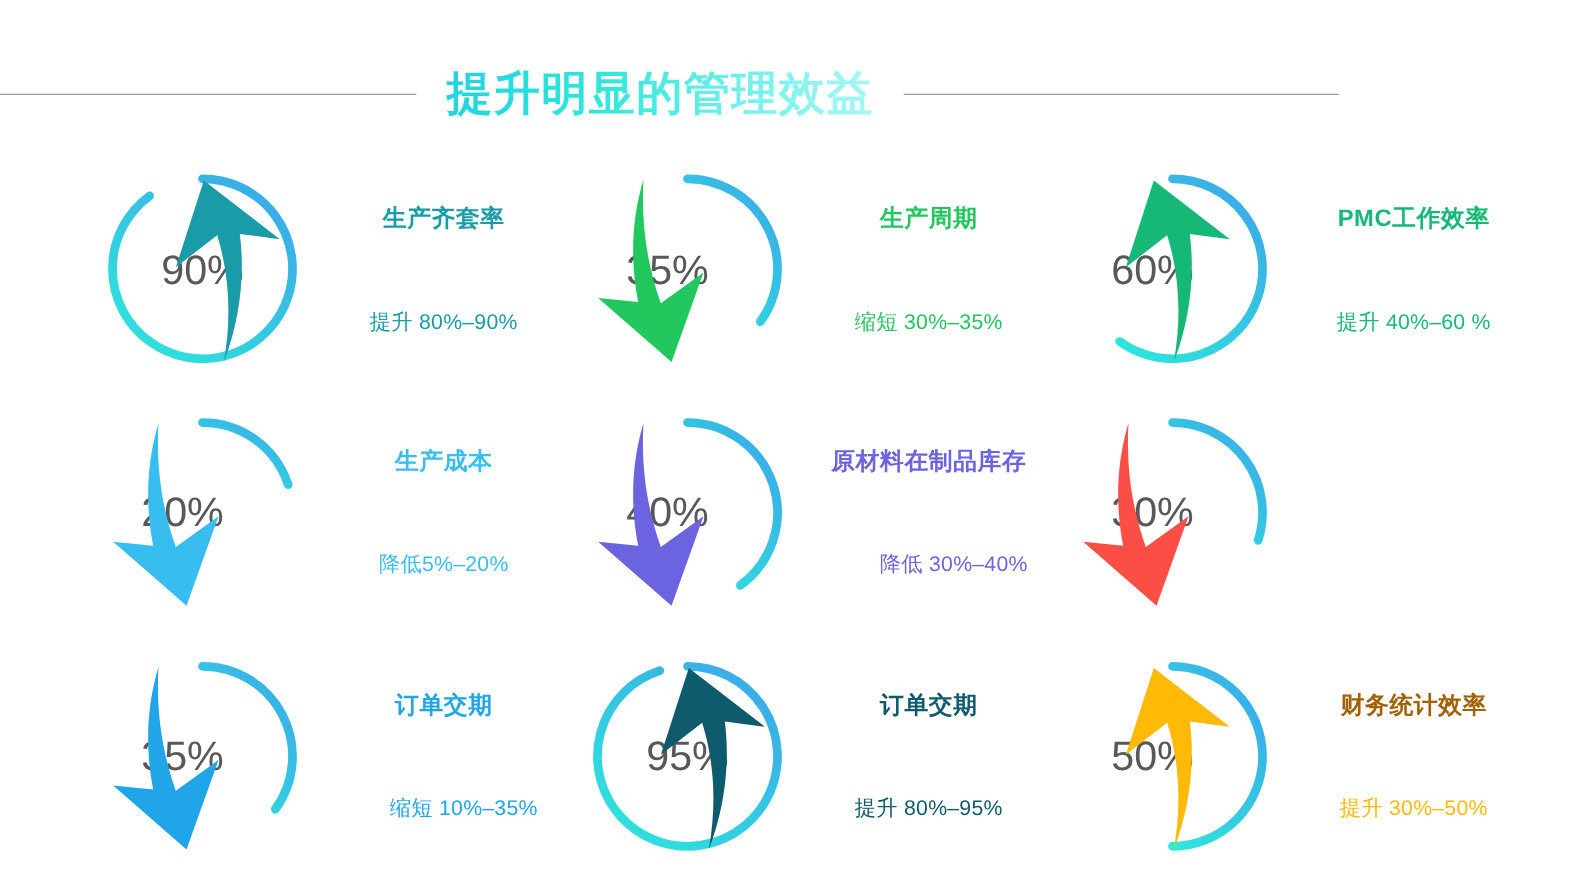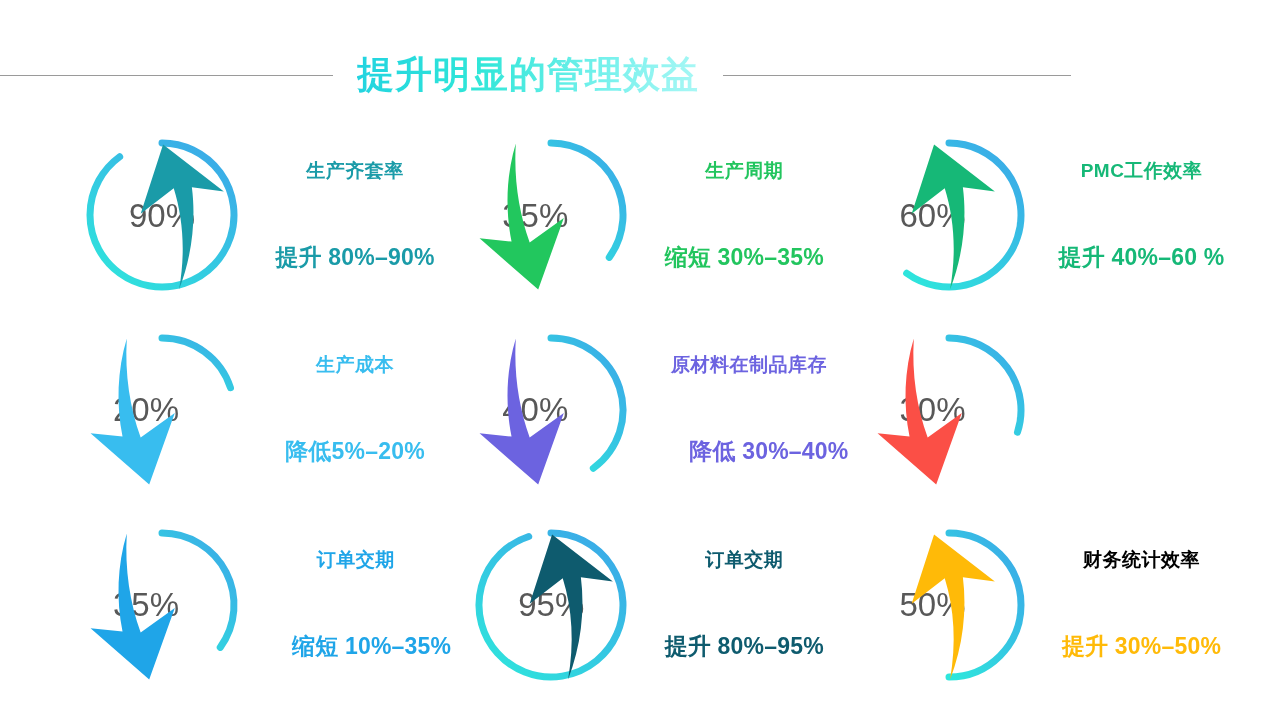--- a/index.html
+++ b/index.html
@@ -116,22 +116,22 @@
     gap: 28px;
   }
   .metric-label {
     font-size: 19px;
     font-weight: bold;
     white-space: nowrap;
     letter-spacing: 0.5px;
   }
   .metric-detail {
     margin-top: 30px;
-    font-size: 23px;
-    font-weight: bold;
+    font-size: 17px;
+    font-weight: normal;
     white-space: nowrap;
     letter-spacing: 0.2px;
   }
 </style>
 </head>
 <body>
 
 <div id="header">
   <div class="divider" id="divider-left"></div>
   <div id="page-title">提升明显的管理效益</div>
@@ -331,17 +331,17 @@
           <path d="M 80.00 8.00 A 72 72 0 0 1 80.00 152.00" fill="none" stroke="url(#grad8)" stroke-width="7" stroke-linecap="round"></path>
         </svg>
         <div class="gauge-center">
           <div class="gauge-value">50%</div>
           <svg class="gauge-arrow" viewBox="0 0 26 30">
             <path d="M13.2 1.4 L24.6 10.2 L18.6 9.4 C19.4 15.6 18.6 22.4 16.2 28.6 C17.4 21.8 17.0 15.4 15.2 9.6 L9.0 14.4 Z" fill="#FFBA08"></path>
           </svg>
         </div>
       </div>
       <div class="metric-text">
-        <div class="metric-label" style="color: #000000;">财务统计效率</div>
+        <div class="metric-label" style="color: #a16207;">财务统计效率</div>
         <div class="metric-detail" style="color: rgb(255, 186, 8);">提升 30%–50%</div>
       </div>
     </div>
   </div>
 
 </body></html>

